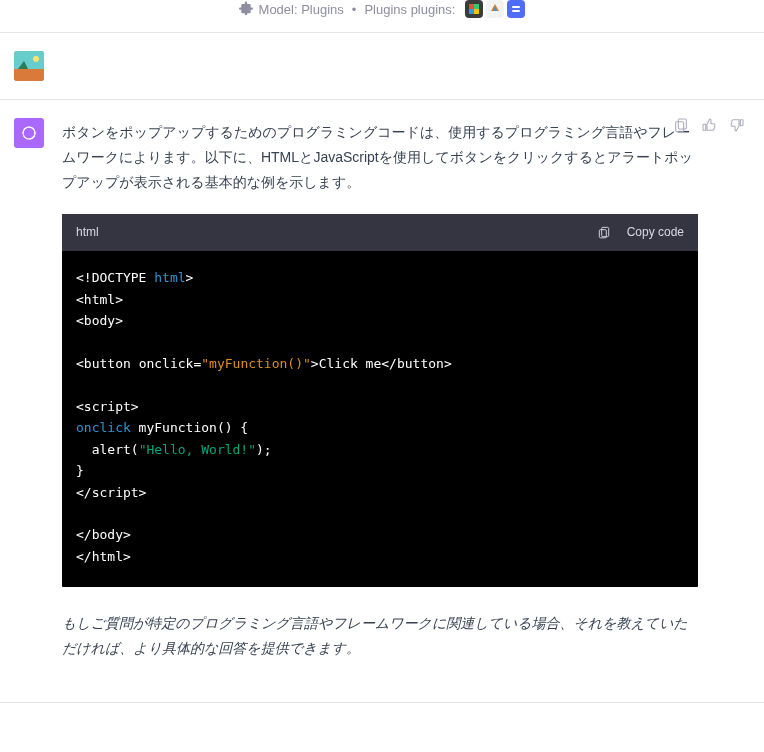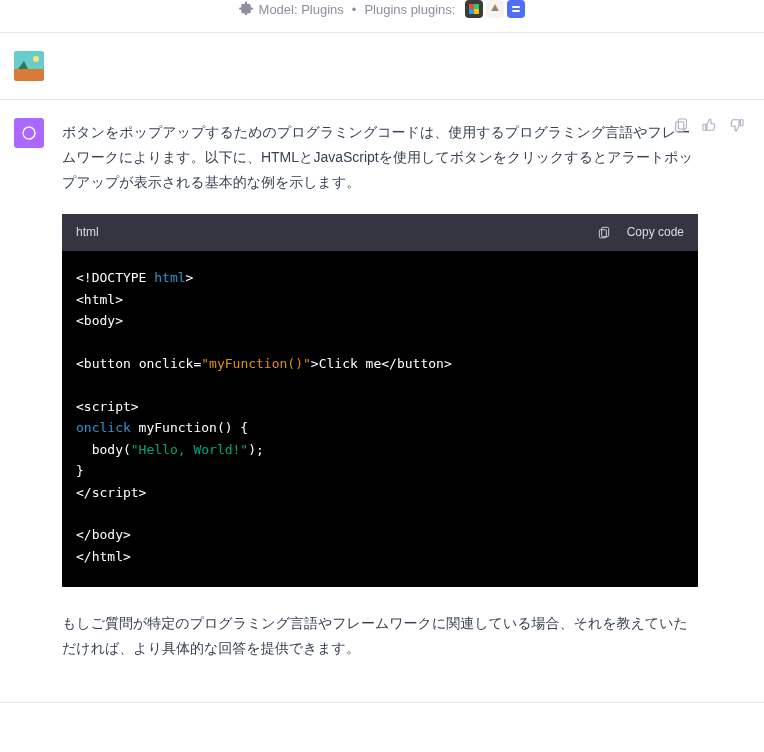--- a/index.html
+++ b/index.html
@@ -48,21 +48,21 @@
   .avatar.bot { background: #ab68ff; }
   .avatar.bot svg { width: 18px; height: 18px; }
   .content { flex: 1; line-height: 1.8; color: #374151; padding-top: 2px; font-size: 14px; }
   .actions {
     position: absolute; top: 16px; right: 18px;
     display: flex; gap: 10px; color: #acacbe;
   }
   .actions .icon-btn { width: 18px; height: 18px; display: flex; align-items: center; justify-content: center; cursor: pointer; }
   .actions svg { width: 16px; height: 16px; stroke: #acacbe; fill: none; stroke-width: 1.6; }
   p.para { margin: 0 0 18px 0; }
-  p.para:last-child { margin-bottom: 0; }
+  p.para:last-child { margin-bottom: 0; font-style: italic; }
   .codeblock {
     background: #000000;
     border-radius: 1px;
     margin: 14px 0 24px 0;
     overflow: hidden;
     font-family: "Consolas", "Menlo", monospace;
     font-size: 13px;
   }
   .codeblock-header {
     background: #343541;
@@ -163,21 +163,21 @@
         </span>
       </div>
       <pre><span class="tok-white">&lt;!DOCTYPE </span><span class="tok-blue">html</span><span class="tok-white">&gt;</span>
 <span class="tok-white">&lt;html&gt;</span>
 <span class="tok-white">&lt;body&gt;</span>
 
 <span class="tok-white">&lt;button </span><span class="tok-red">onclick</span><span class="tok-white">=</span><span class="tok-orange">"myFunction()"</span><span class="tok-white">&gt;Click me&lt;/button&gt;</span>
 
 <span class="tok-white">&lt;script&gt;</span>
 <span class="tok-blue">onclick</span><span class="tok-red"> myFunction</span><span class="tok-white">() {</span>
-<span class="tok-white">  body(</span><span class="tok-green">"Hello, World!"</span><span class="tok-white">);</span>
+<span class="tok-white">  alert(</span><span class="tok-green">"Hello, World!"</span><span class="tok-white">);</span>
 <span class="tok-white">}</span>
 <span class="tok-white"><span>&lt;/scr</span><span>ipt&gt;</span></span>
 
 <span class="tok-white">&lt;/body&gt;</span>
 <span class="tok-white">&lt;/html&gt;</span>
 </pre>
     </div>
 
 
     <p class="para">もしご質問が特定のプログラミング言語やフレームワークに関連している場合、それを教えていただければ、より具体的な回答を提供できます。</p>

